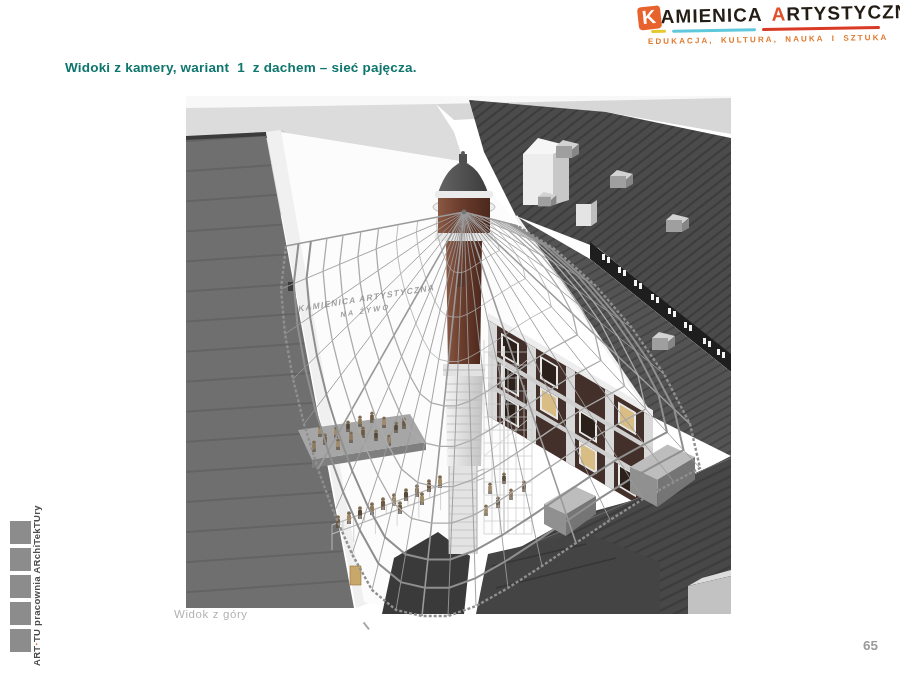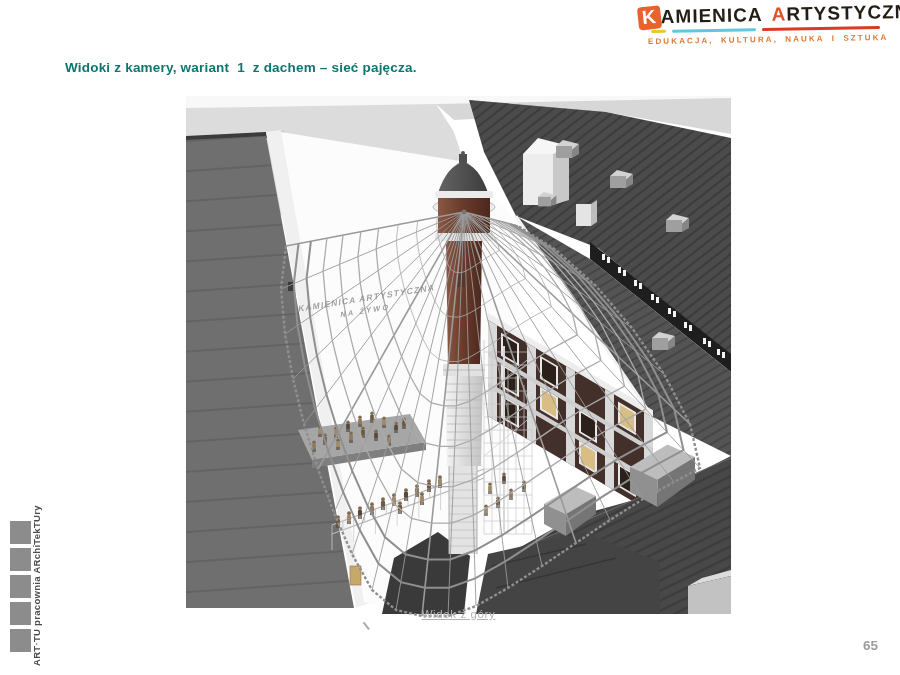--- a/index.html
+++ b/index.html
@@ -25,22 +25,22 @@
   
   .slide-title{position:absolute;left:65px;top:60px;font-size:13.5px;font-weight:bold;
                color:#0f766e;letter-spacing:.2px;white-space:pre;}
 
   
   .figure{position:absolute;left:186px;top:96px;width:545px;height:524px;}
   .web-label{position:absolute;left:80px;top:196px;width:200px;text-align:center;
              transform:rotate(-9deg) skewX(-14deg);color:#8c8c8c;font-size:8.5px;
              font-weight:bold;letter-spacing:1.2px;line-height:1.55;opacity:.8;}
   .web-label .l2{font-size:7.5px;letter-spacing:2.2px;display:block;}
-  .figure-caption{position:absolute;left:186px;top:608px;width:545px;text-align:center;
-                  font-size:11.5px;color:#b3b3b3;letter-spacing:.6px;text-decoration:underline;}
+  .figure-caption{position:absolute;left:174px;top:608px;width:545px;text-align:left;
+                  font-size:11.5px;color:#b3b3b3;letter-spacing:.6px;}
   .tick-mark{position:absolute;left:362px;top:625px;width:9px;height:1.5px;background:#a9a9a9;
              transform:rotate(52deg);}
 
   
   .sidebar-squares{position:absolute;left:10px;top:521px;}
   .sidebar-squares div{width:21px;height:23px;background:#8c8c8c;margin-bottom:4px;}
   .studio-label{position:absolute;left:31px;top:514px;height:152px;writing-mode:vertical-rl;
                 transform:rotate(180deg);font-size:9.5px;font-weight:bold;color:#4d4d4d;
                 letter-spacing:.3px;white-space:nowrap;}
   .studio-sep{color:#d5542a;}

